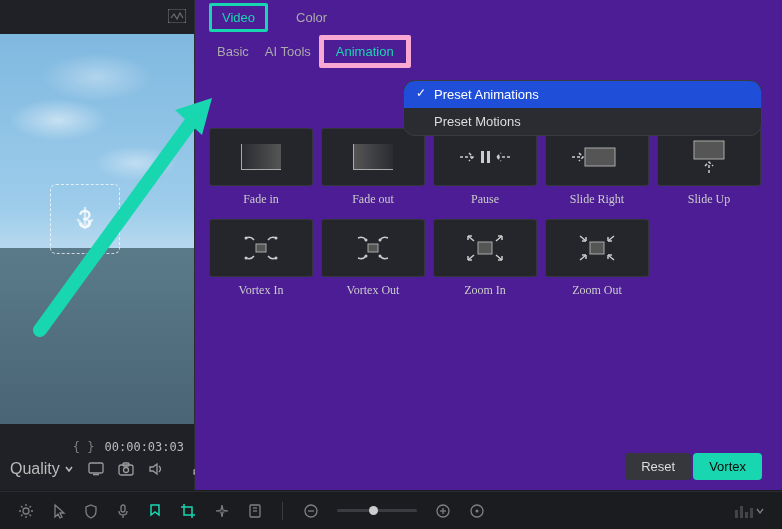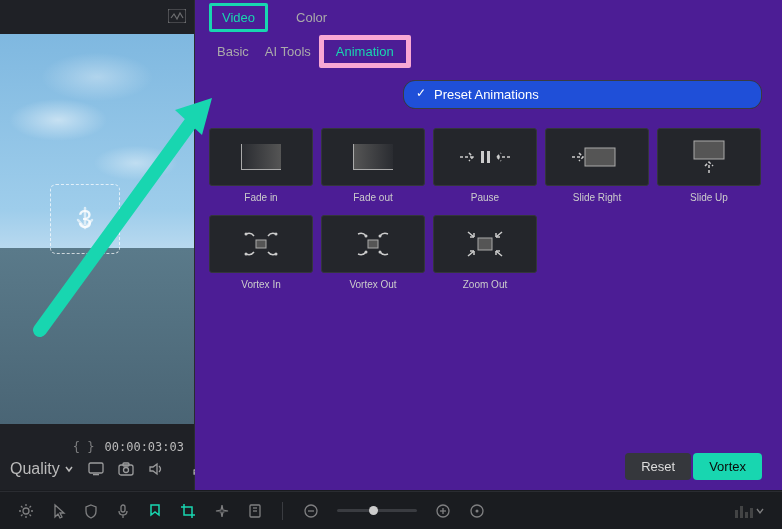--- a/index.html
+++ b/index.html
@@ -137,21 +137,21 @@
   }
   .preset-tile { text-align:center; cursor:pointer;}
   .preset-thumb {
     width:100%; height:58px;
     background:#24262b;
     border:1px solid #34363b;
     border-radius:3px;
     display:flex; align-items:center; justify-content:center;
     margin-bottom:6px;
   }
-  .preset-label { font-size:10px; color:#ccc;}
+  .preset-label { font-size:12px; color:#ccc;font-family:Liberation Serif, serif;}
   .bottom-actions {
     padding:10px 20px;
     display:flex; justify-content:flex-end; gap:2px;
   }
   .btn { padding:6px 16px; border-radius:4px; font-size:13px; cursor:pointer; border:none;}
   .btn-reset { background:#35373c; color:#ddd;}
   .btn-advance { background:#18d6b0; color:#0a0a0a; font-weight:500;}
 
   .toolbar {
     position:absolute; left:0; right:0; bottom:0;
@@ -311,36 +311,47 @@
                 <circle cx="18" cy="26" r="1.5" fill="#ccc"></circle>
                 <circle cx="32" cy="26" r="1.5" fill="#ccc"></circle>
               </svg>
           </div>
           <div class="preset-label">Vortex Out</div>
         </div>
         <div class="preset-tile">
           <div class="preset-thumb">
             <svg width="50" height="36" viewBox="0 0 50 36">
                 <rect x="18" y="12" width="14" height="12" fill="#555" stroke="#aaa"></rect>
+                <path d="M8 6 L14 11 M42 6 L36 11 M8 30 L14 25 M42 30 L36 25" stroke="#ccc" stroke-width="1.5"></path>
+                <path d="M8 6 L8 10 M8 6 L12 6 M42 6 L42 10 M42 6 L38 6 M8 30 L8 26 M8 30 L12 30 M42 30 L42 26 M42 30 L38 30" stroke="#ccc" stroke-width="1.5"></path>
+              </svg>
+          </div>
+          <div class="preset-label">Zoom In</div>
+        </div>
+        <div class="preset-tile">
+          <div class="preset-thumb">
+            <svg width="50" height="36" viewBox="0 0 50 36">
+                <rect x="18" y="12" width="14" height="12" fill="#555" stroke="#aaa"></rect>
                 <path d="M14 11 L8 6 M36 11 L42 6 M14 25 L8 30 M36 25 L42 30" stroke="#ccc" stroke-width="1.5"></path>
                 <path d="M14 11 L14 7 M14 11 L10 11 M36 11 L36 7 M36 11 L40 11 M14 25 L14 29 M14 25 L10 25 M36 25 L36 29 M36 25 L40 25" stroke="#ccc" stroke-width="1.5"></path>
               </svg>
           </div>
           <div class="preset-label">Zoom Out</div>
         </div>
       </div>
     </div>
 
     <div class="bottom-actions">
       <button class="btn btn-reset">Reset</button>
       <button class="btn btn-advance">Vortex</button>
     </div>
 
     <div class="dropdown-open">
       <div class="dropdown-item selected">Preset Animations</div>
+      <div class="dropdown-item">Preset Motions</div>
     </div>
   </div>
 </div>
 
 <svg class="arrow-overlay" style="left:20px; top:80px;" width="210" height="260">
   <defs>
       <linearGradient id="ag" x1="0" y1="1" x2="1" y2="0">
         <stop offset="0%" stop-color="#18d6b0"></stop>
         <stop offset="100%" stop-color="#18d6b0"></stop>
       </linearGradient>

